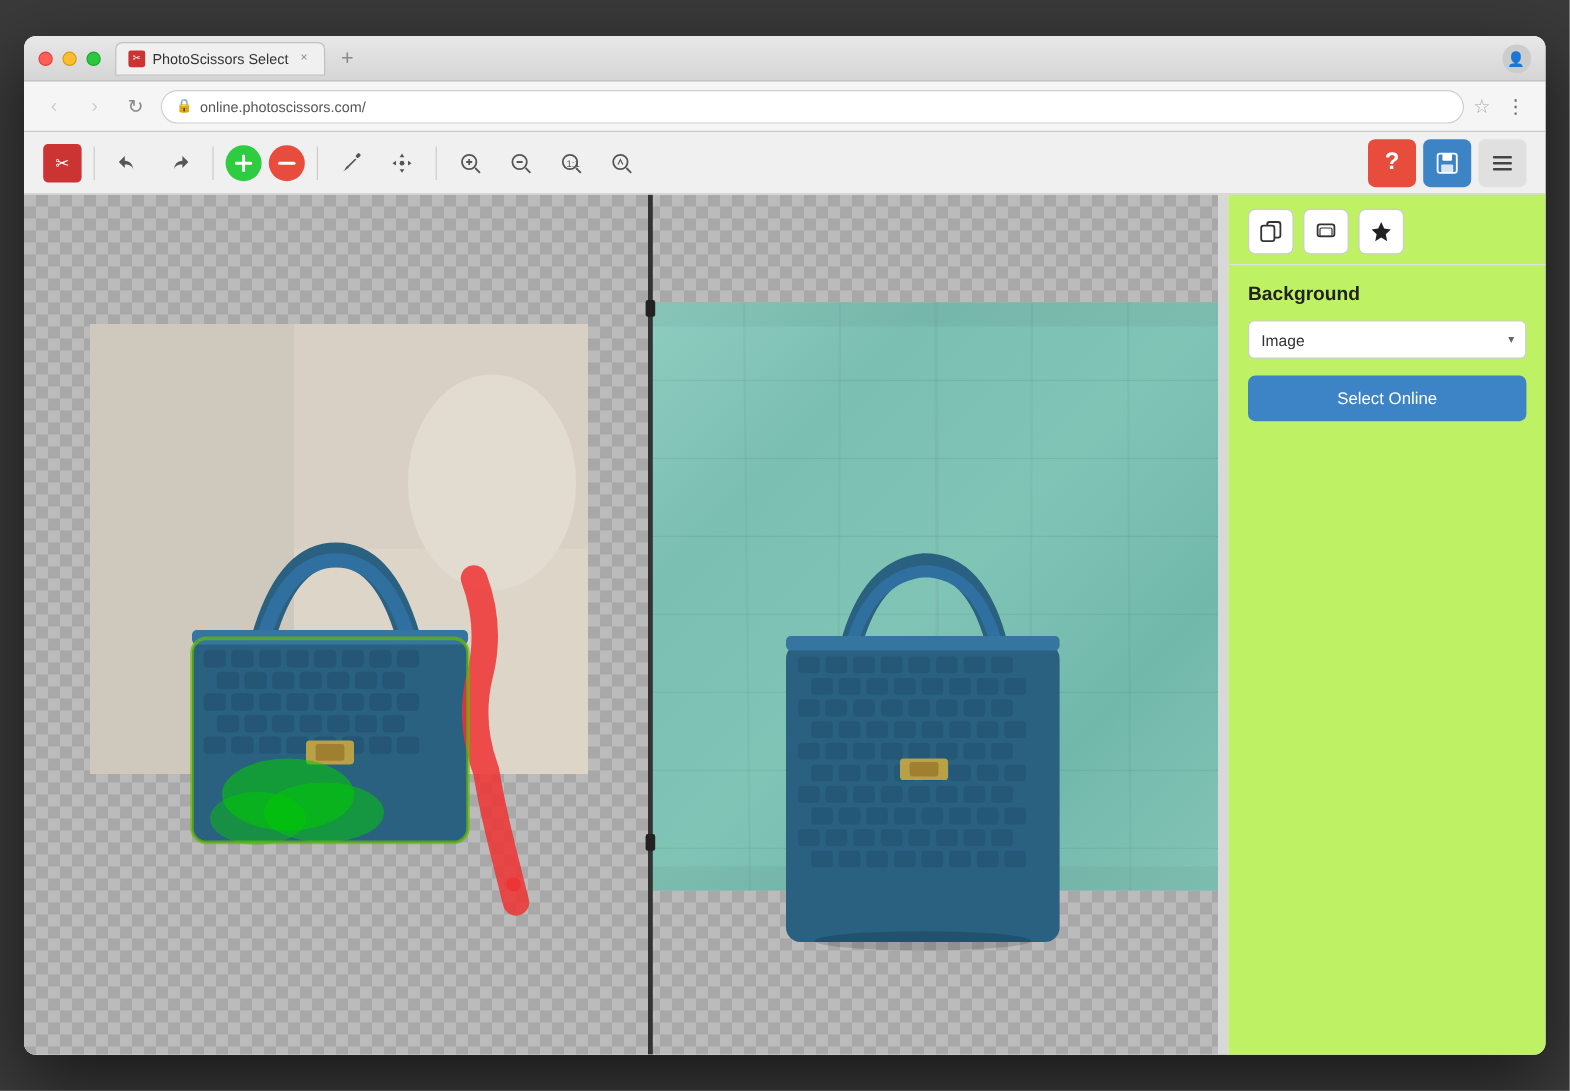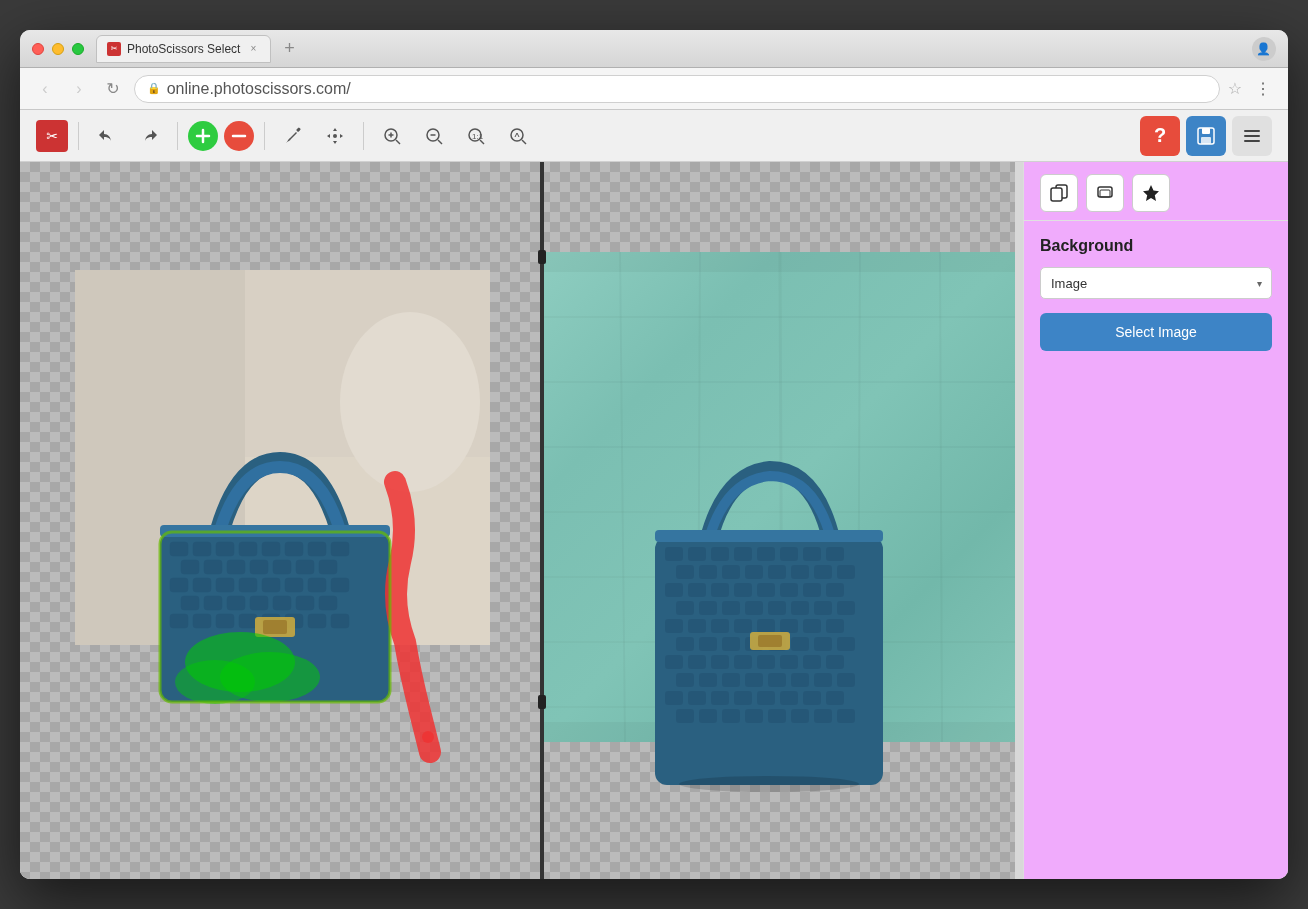--- a/index.html
+++ b/index.html
@@ -154,21 +154,21 @@
       color: #333;
       display: flex;
       align-items: center;
       gap: 6px;
     }
     .lock-icon {
       color: #888;
       font-size: 11px;
     }
     .address-text {
-      font-size: 16px;
+      font-size: 12px;
       color: #555;
     }
 
     .bookmark-btn {
       color: #aaa;
       font-size: 16px;
       background: none;
       border: none;
       cursor: pointer;
     }
@@ -356,21 +356,21 @@
         linear-gradient(-45deg, transparent 75%, #a8a8a8 75%);
       background-size: 20px 20px;
       background-position: 0 0, 0 10px, 10px -10px, -10px 0px;
       position: absolute;
       top: 0; left: 0;
     }
 
     
     .sidebar {
       width: 265px;
-      background: #f0abfc;
+      background: #bef264;
       border-left: 1px solid #ddd;
       display: flex;
       flex-direction: column;
       flex-shrink: 0;
     }
 
     .sidebar-tabs {
       display: flex;
       align-items: center;
       padding: 12px 16px 8px;
@@ -830,18 +830,18 @@
 
         <div class="select-wrapper">
           <select>
             <option value="None">None</option>
             <option value="Color">Color</option>
             <option value="Image" selected="">Image</option>
           </select>
           <span class="select-arrow">▾</span>
         </div>
 
-        <button class="select-image-btn">Select Image</button>
+        <button class="select-image-btn">Select Online</button>
       </div>
     </div>
 
   </div>
 </div>
 
 </body></html>

